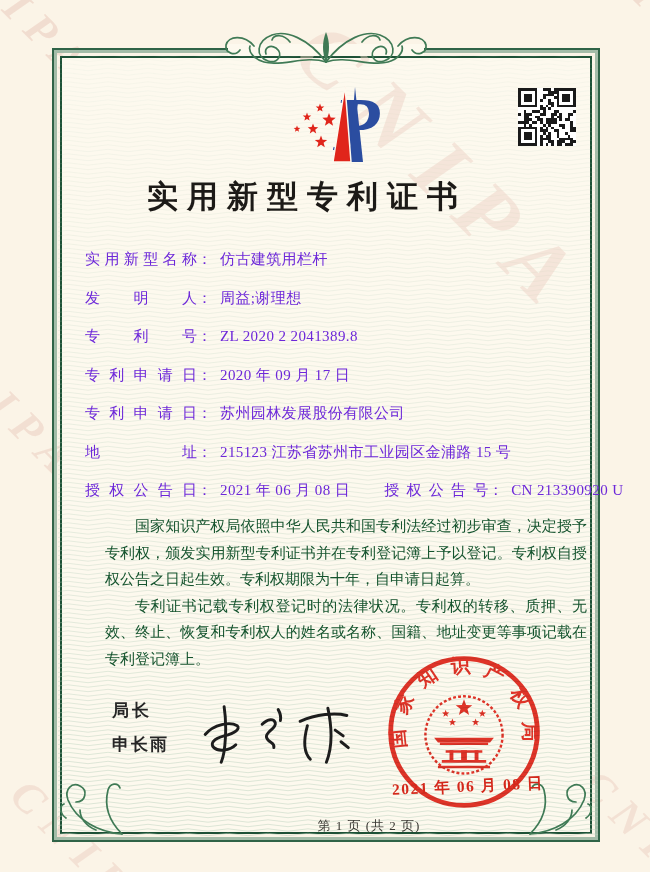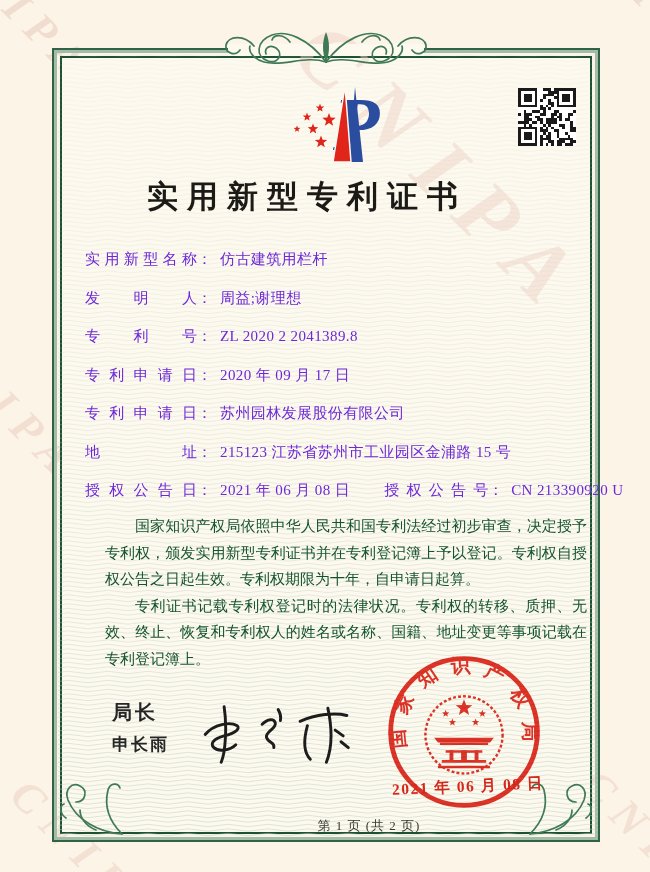--- a/index.html
+++ b/index.html
@@ -45,21 +45,21 @@
   .fvalue{letter-spacing:.4px;}
   .pair2{margin-left:34px;}
   .flabel2{display:inline-block;width:104px;text-align:justify;text-align-last:justify;vertical-align:top;}
 
   
   .paras{position:absolute;left:85px;top:513px;width:482px;font-size:15px;
          line-height:26.5px;text-align:justify;color:#14532d;margin-left:20px;}
   .paras p{margin:0;text-indent:2em;}
 
   
-  .sig-title{position:absolute;left:112px;top:699px;font-size:20px;font-weight:bold;
+  .sig-title{position:absolute;left:112px;top:699px;font-size:17px;font-weight:bold;
              font-family:"Liberation Sans","DejaVu Sans",sans-serif;color:#262626;letter-spacing:3px;}
   .sig-name{position:absolute;left:112px;top:733px;font-size:17px;font-weight:bold;
             font-family:Liberation Sans, sans-serif;color:#262626;letter-spacing:2px;}
   .signature{position:absolute;left:192px;top:683px;width:168px;height:100px;}
   .seal{position:absolute;left:382px;top:650px;width:164px;height:164px;opacity:.93;mix-blend-mode:multiply;}
   .seal-date{position:absolute;left:392px;top:776px;width:170px;font-size:15.5px;font-weight:600;
              color:#d4281b;letter-spacing:1.5px;transform:rotate(-2.5deg);white-space:nowrap;}
 
   .footer{position:absolute;left:0;width:650px;top:817px;text-align:center;
           font-size:13px;color:#3a3833;letter-spacing:1px;padding-left:44px;}

